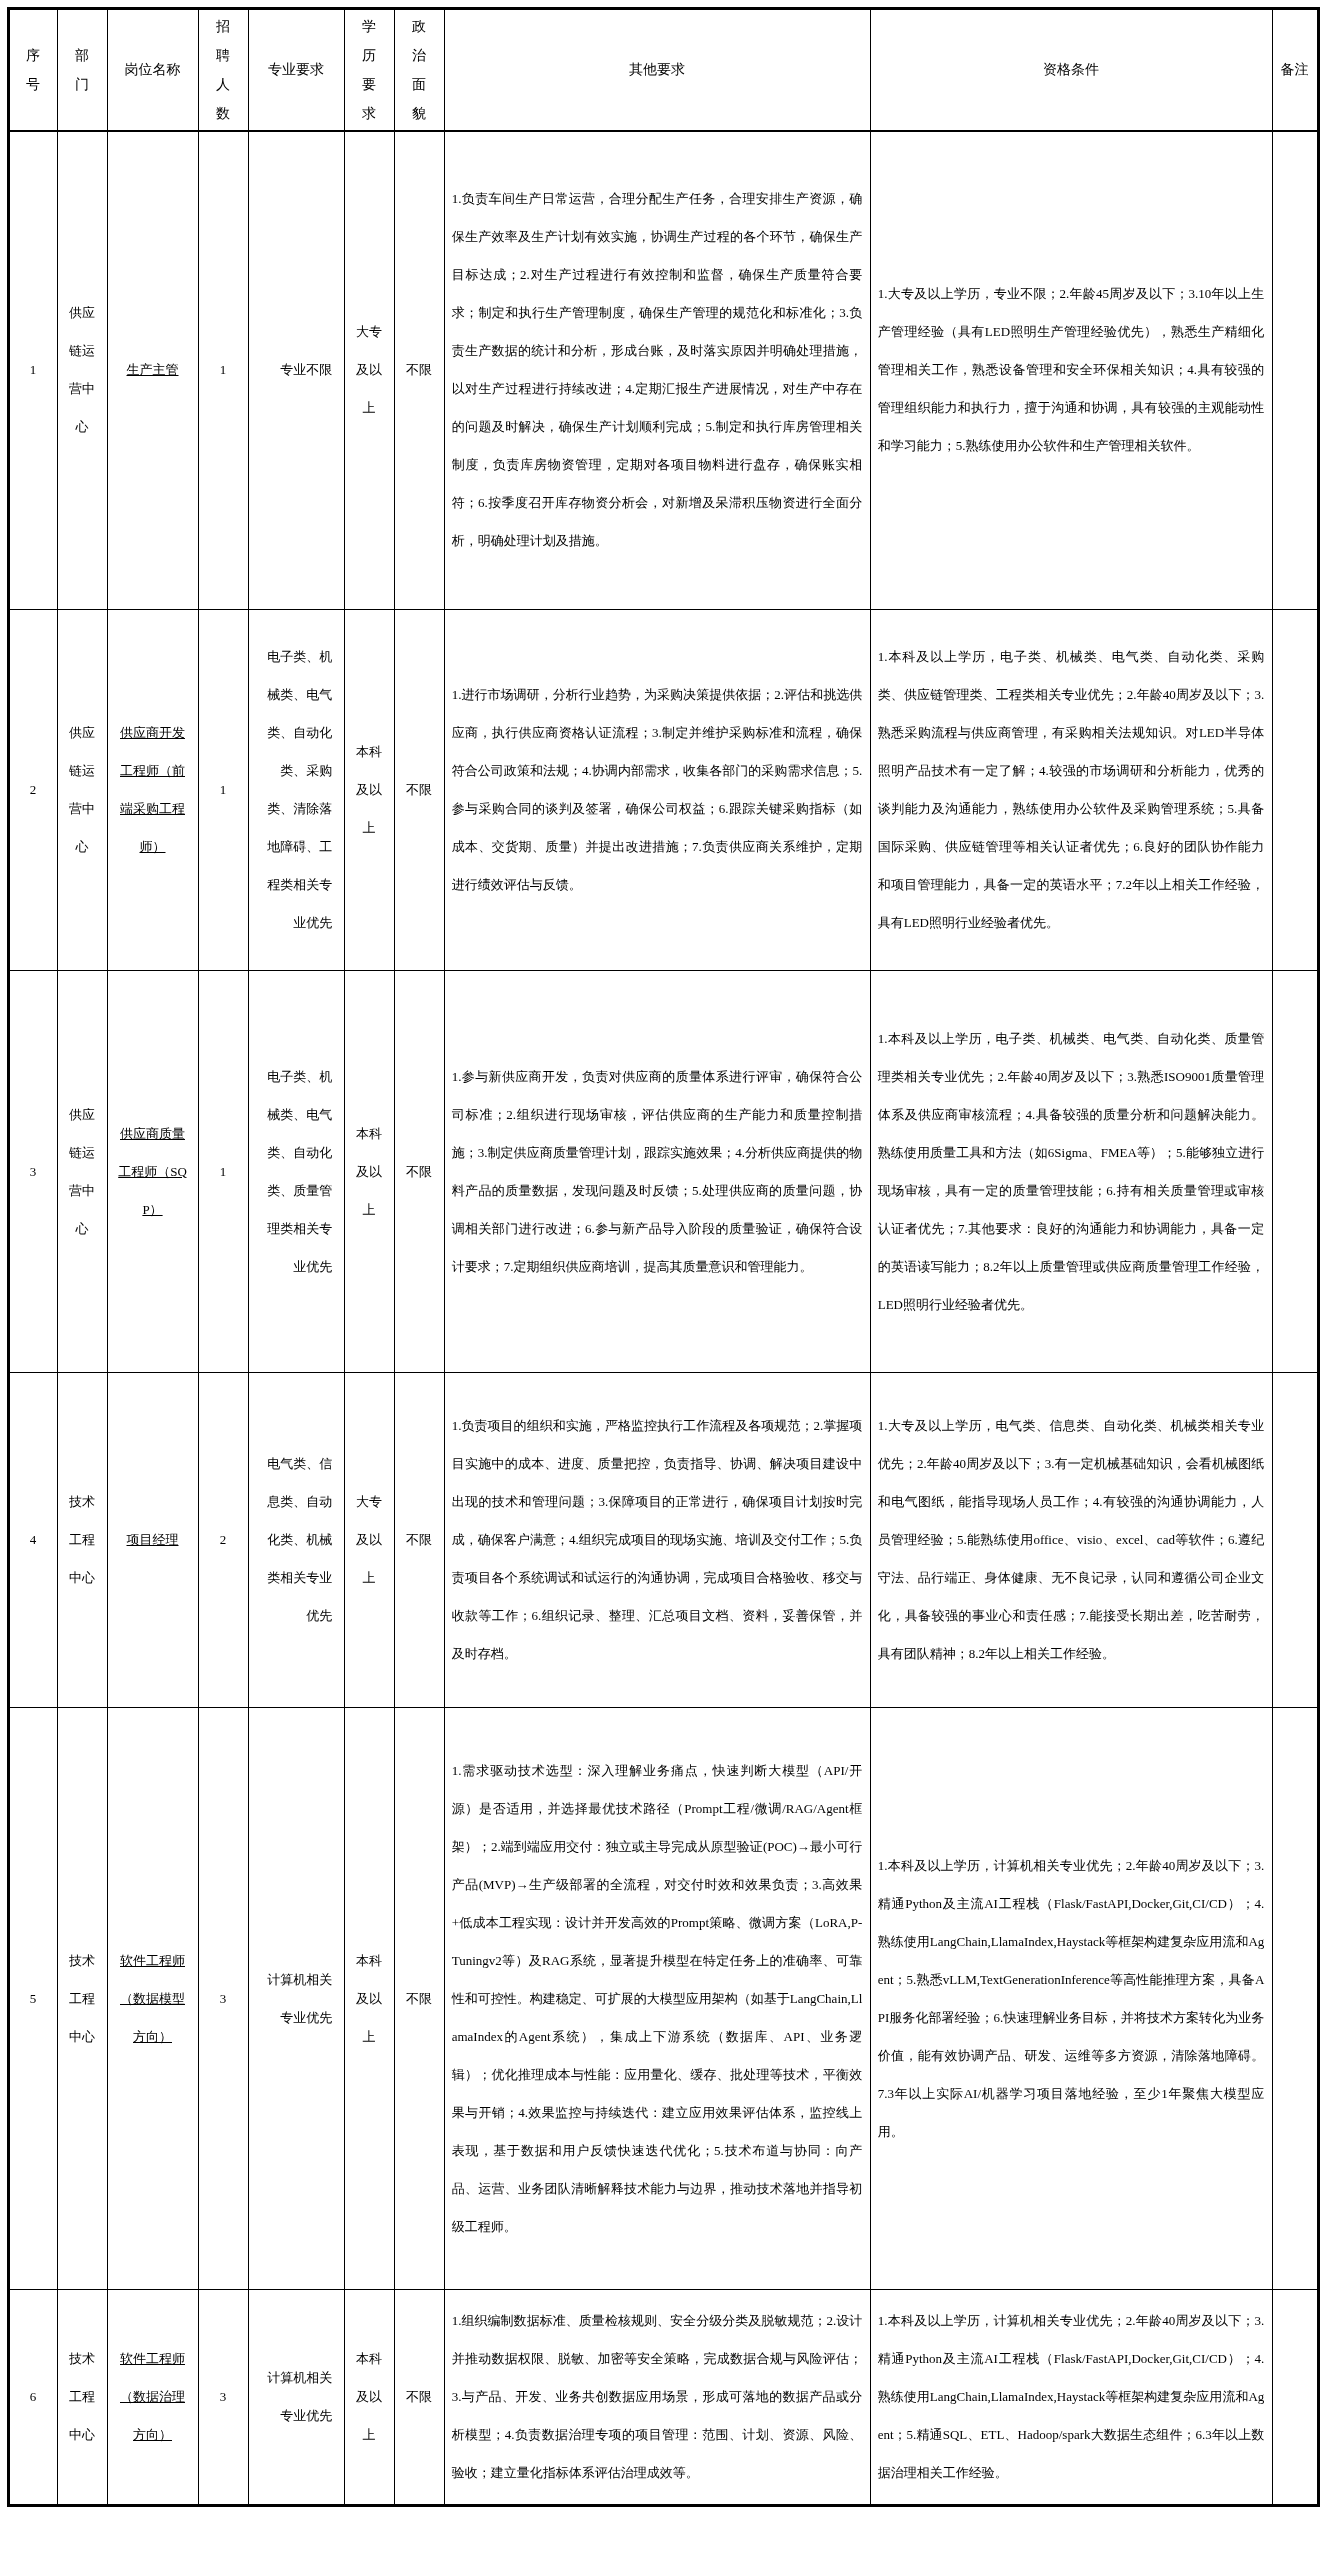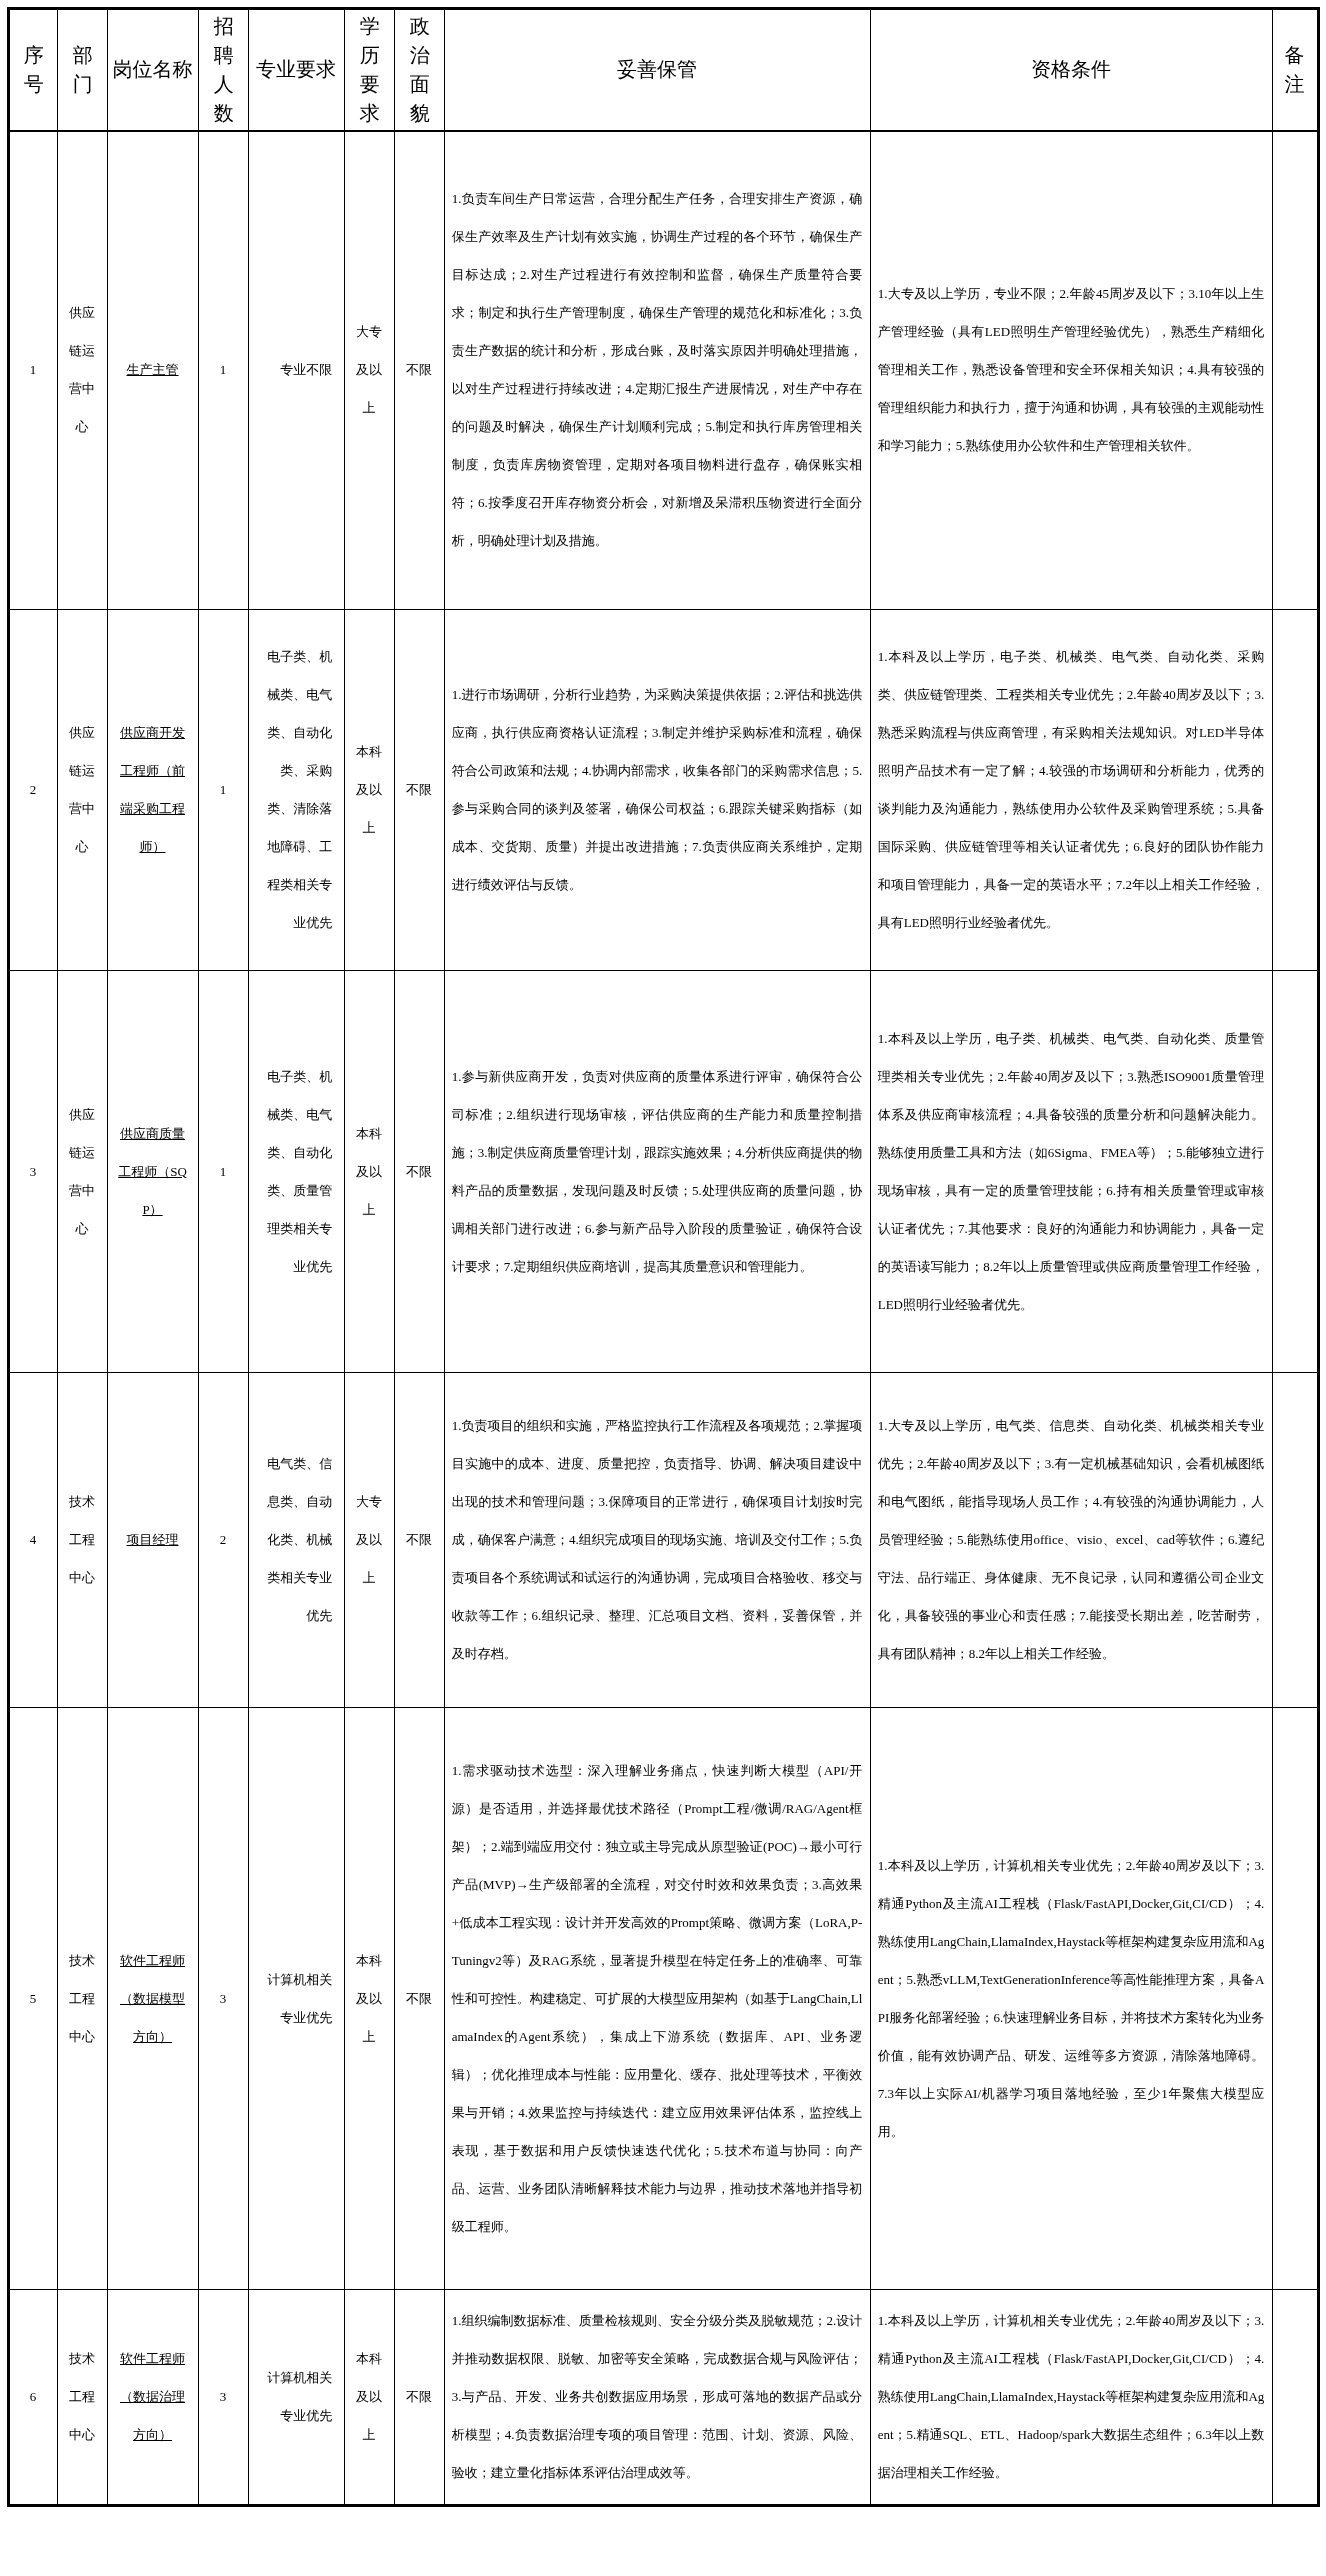--- a/index.html
+++ b/index.html
@@ -21,21 +21,21 @@
     background: #ffffff;
   }
   td, th {
     border: 1px solid #000000;
     overflow: hidden;
     word-break: break-all;
   }
   thead th {
     border-bottom: 2.6px solid #000000;
     font-weight: normal;
-    font-size: 20px;
+    font-size: 14px;
     line-height: 29px;
     text-align: center;
     vertical-align: middle;
     height: 120px;
     padding: 0 2.1px;
   }
   thead th.v span {
     display: inline-block;
     width: 18.5px;
     word-break: break-all;
@@ -90,21 +90,21 @@
   </colgroup>
   <thead>
     <tr>
         <th class="v"><span>序号</span></th>
         <th class="v"><span>部门</span></th>
         <th><span>岗位名称</span></th>
         <th class="v"><span>招聘人数</span></th>
         <th><span>专业要求</span></th>
         <th class="v"><span>学历要求</span></th>
         <th class="v"><span>政治面貌</span></th>
-        <th><span>妥善保管</span></th>
+        <th><span>其他要求</span></th>
         <th><span>资格条件</span></th>
         <th><span>备注</span></th>
       </tr>
   </thead>
   <tbody>
       <tr>
         <td class="col-center">1</td>
         <td class="col-center dept">供应链运营中心</td>
         <td class="col-center pos">生产主管</td>
         <td class="col-center">1</td>

